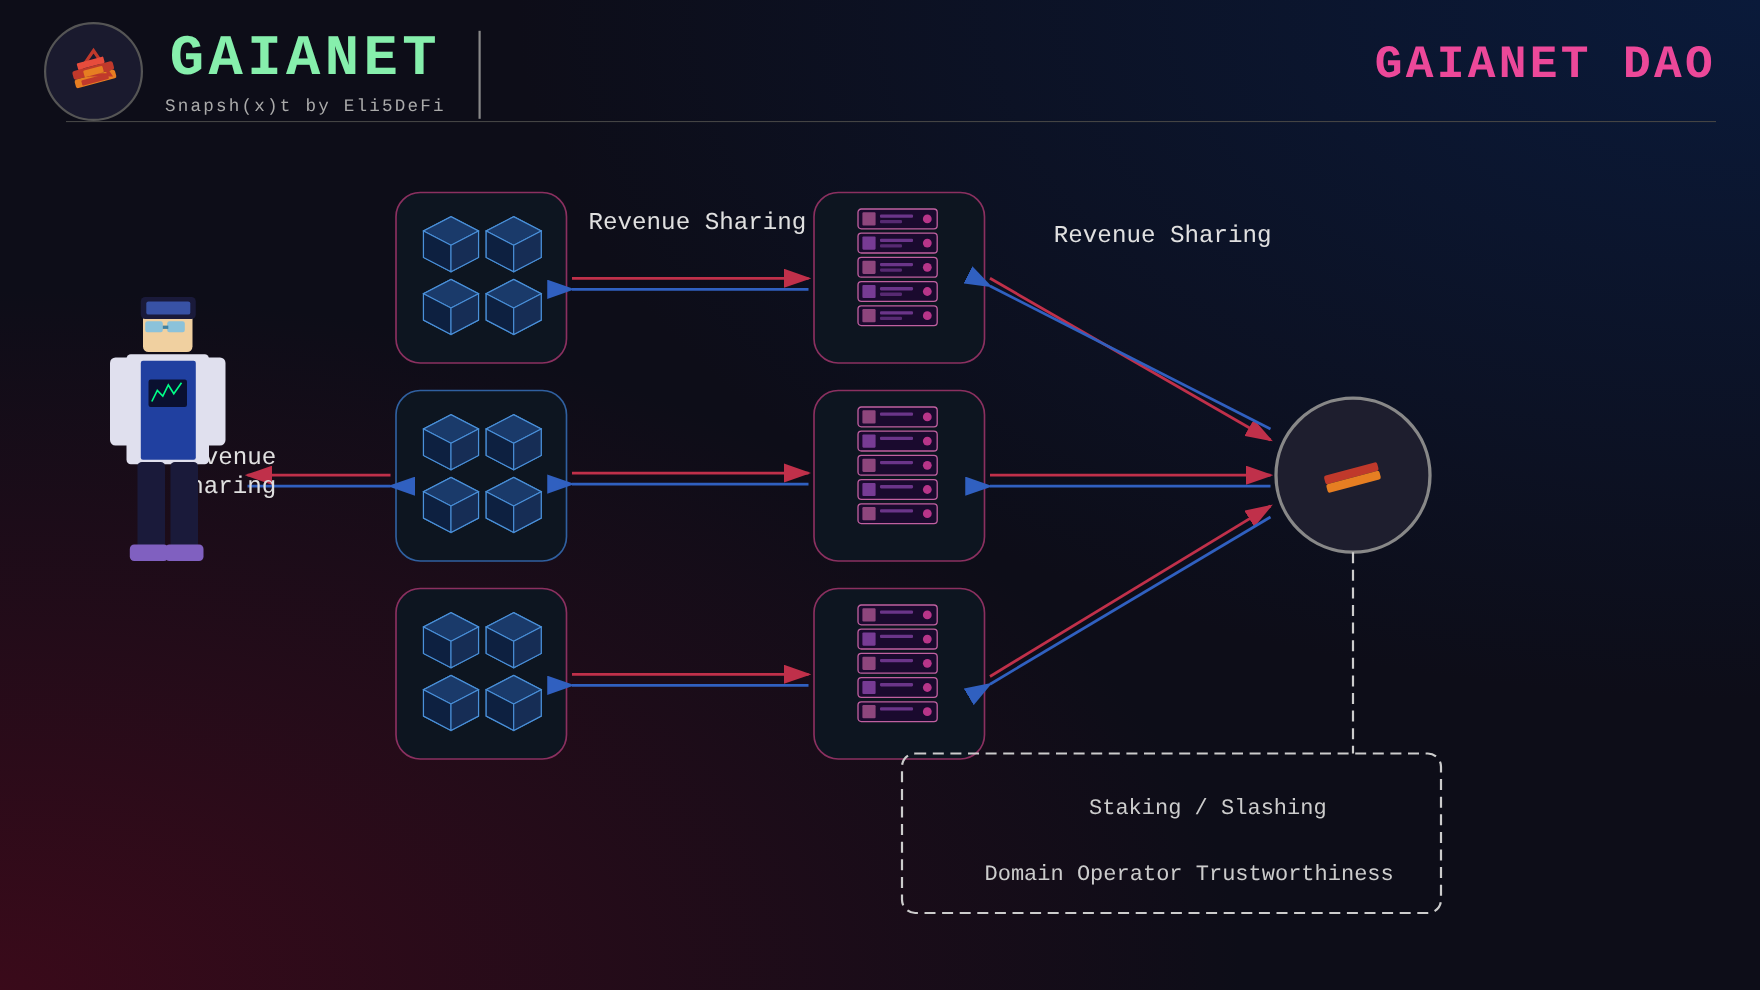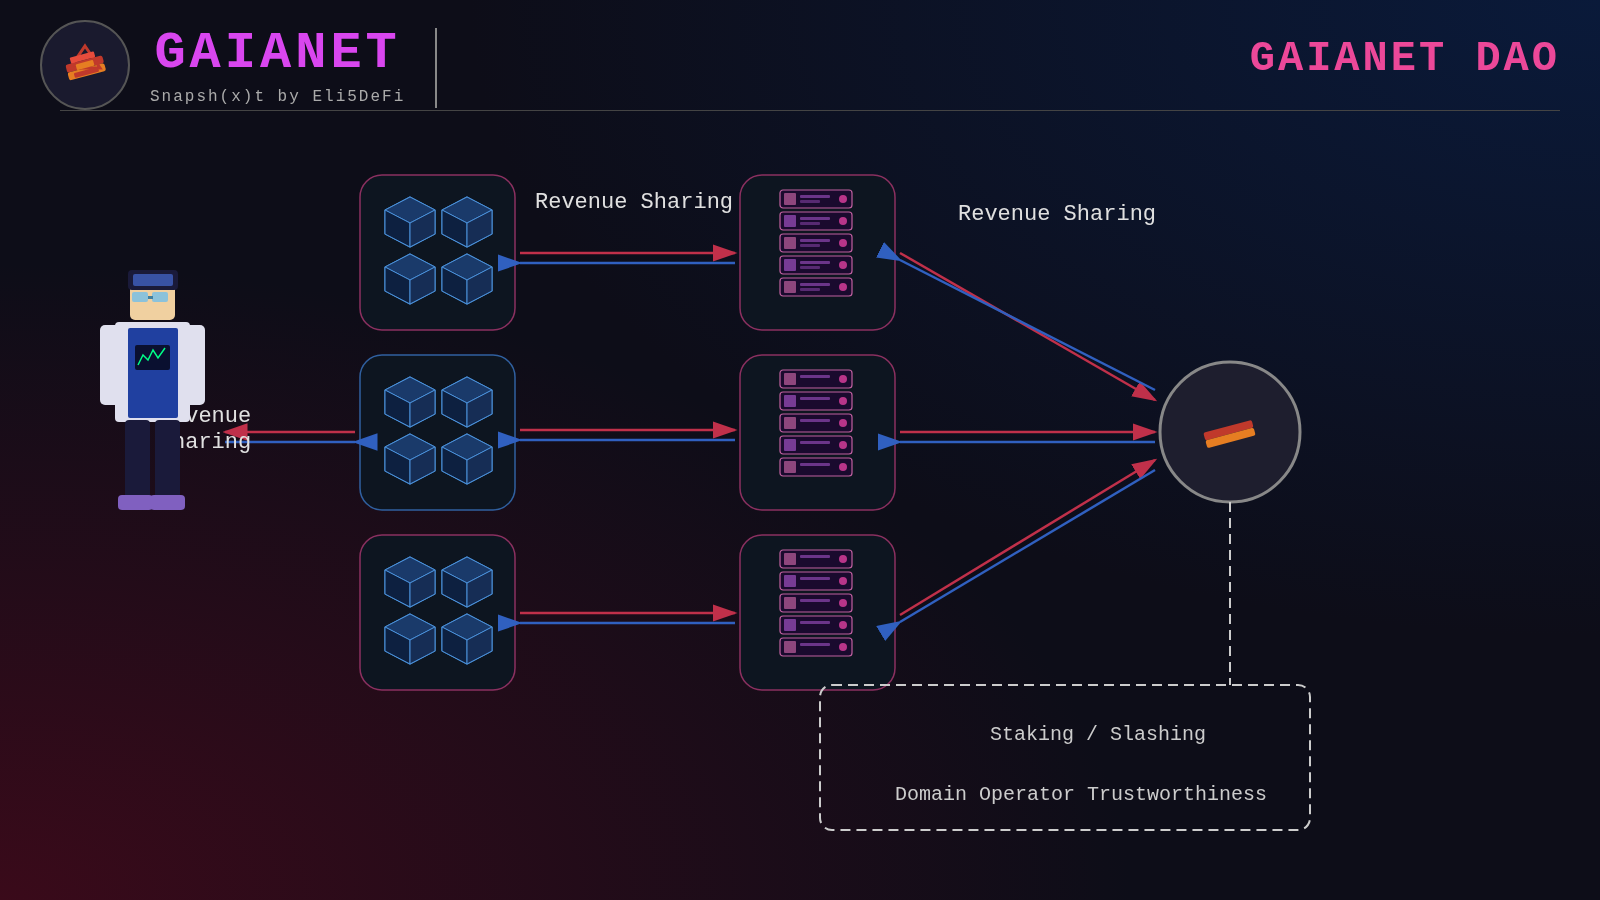--- a/index.html
+++ b/index.html
@@ -66,21 +66,21 @@
     .header-title-block {
       display: flex;
       flex-direction: column;
       align-items: center;
       padding-top: 5px;
     }
 
     .header-title {
       font-size: 52px;
       font-weight: bold;
-      color: #d946ef;
+      color: #86efac;
       letter-spacing: 4px;
       line-height: 1;
     }
 
     .header-subtitle {
       font-size: 16px;
       color: #aaaaaa;
       letter-spacing: 2px;
       margin-top: 8px;
     }

